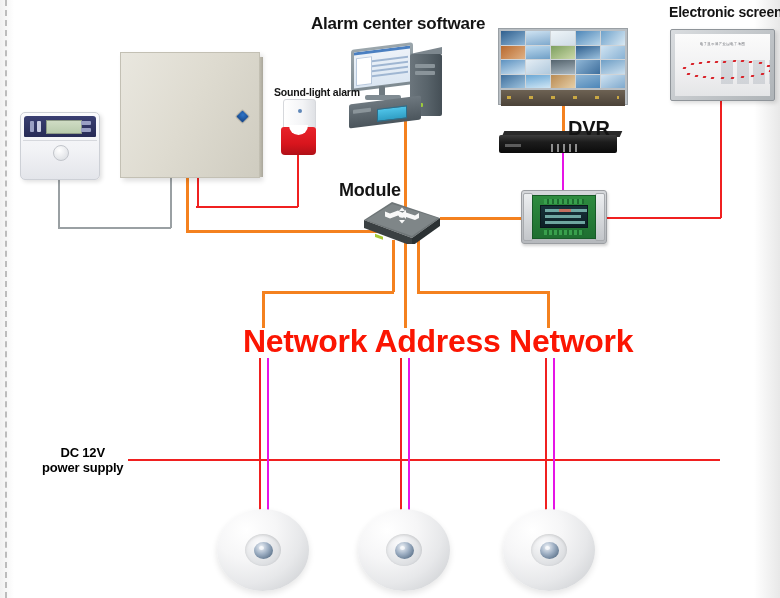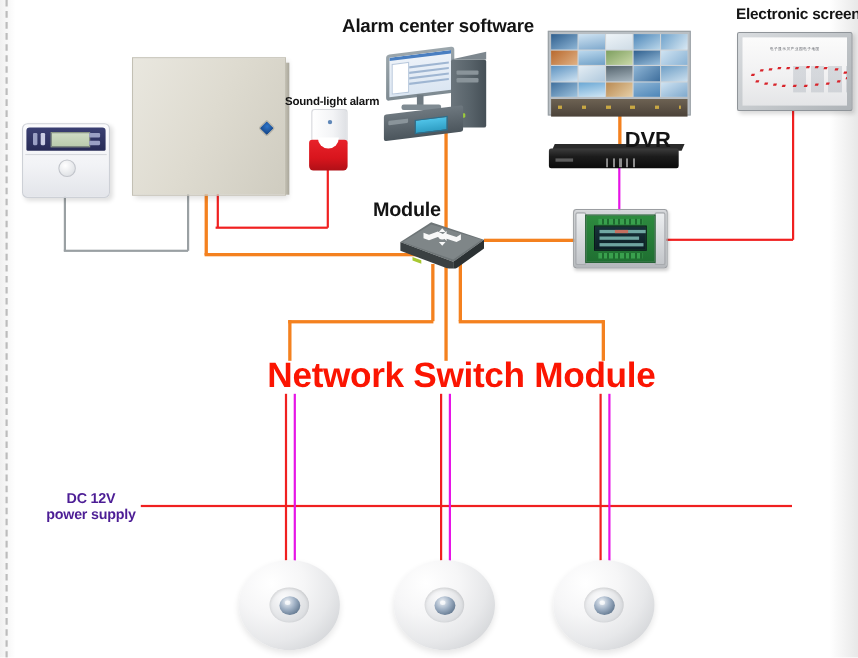--- a/index.html
+++ b/index.html
@@ -48,30 +48,30 @@
     position: absolute;
     color: #141414;
     font-weight: bold;
     white-space: nowrap;
     letter-spacing: -0.2px;
   }
   .label-alarm-center { left: 311px; top: 14px; font-size: 17px; }
   .label-elec-screen  { left: 669px; top: 4px;  font-size: 14px; }
   .label-switch       { left: 339px; top: 180px; font-size: 18px; }
   .label-dvr          { left: 568px; top: 117px; font-size: 20px; }
-  .label-sound-light  { left: 259px; top: 86px;  font-size: 10.5px; }
+  .label-sound-light  { left: 259px; top: 86px;  font-size: 10.5px; padding-left: 15px; }
   .label-sound-light .soft { font-weight: 600; }
   .label-nam {
     left: 243px; top: 323px;
     font-size: 32px; color: #FB1502; font-weight: bold;
     letter-spacing: -0.3px;
   }
   .label-dc {
     left: 42px; top: 446px;
-    font-size: 13px; color: #4c1d95; font-weight: bold;
+    font-size: 13px; color: #000000; font-weight: bold;
     text-align: center; line-height: 1.15;
     white-space: pre-line;
   }
 
   
   .cabinet {
     position: absolute; left: 120px; top: 52px; width: 138px; height: 124px;
     background: linear-gradient(118deg, #e9e7df 0%, #dedbd0 48%, #cfccc0 100%);
     border: 1px solid #c3c0b4;
     box-shadow: 3px 3px 5px rgba(0,0,0,0.13);
@@ -568,18 +568,18 @@
   <div class="label label-alarm-center">Alarm center software</div>
 
   <div class="label label-elec-screen">Electronic screen</div>
 
   <div class="label label-switch">Module</div>
 
   <div class="label label-dvr">DVR</div>
 
   <div class="label label-sound-light"><span>Sound-light</span><span class="soft"> alarm</span></div>
 
-  <div class="label label-nam">Network Switch Module</div>
+  <div class="label label-nam">Network Address Network</div>
 
   <div class="label label-dc">DC 12V
 power supply</div>
 
 </div>
 
 </body></html>

